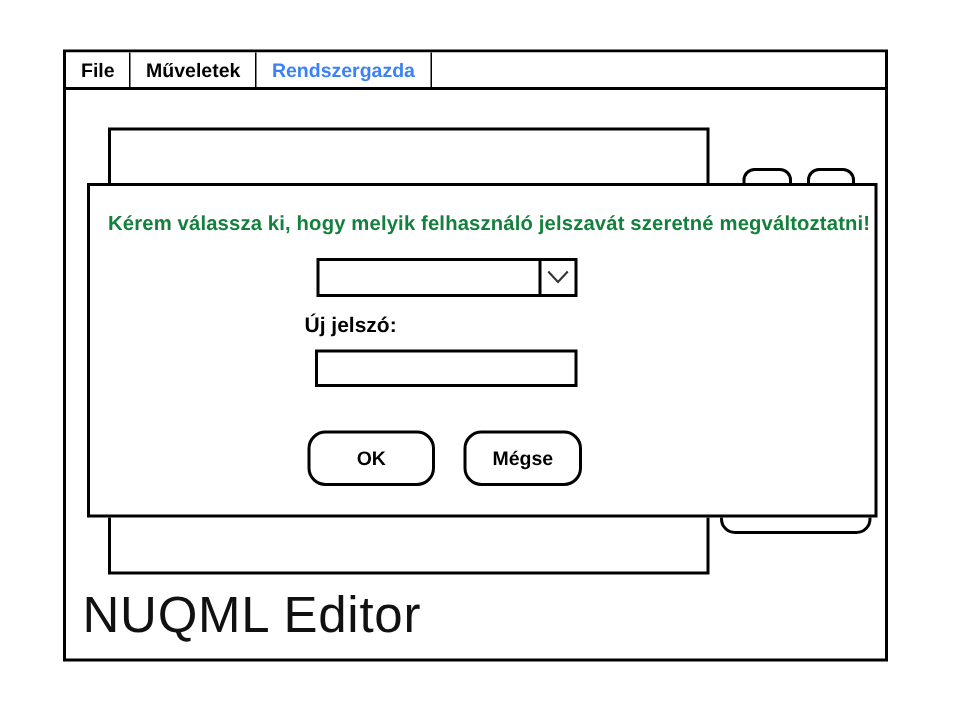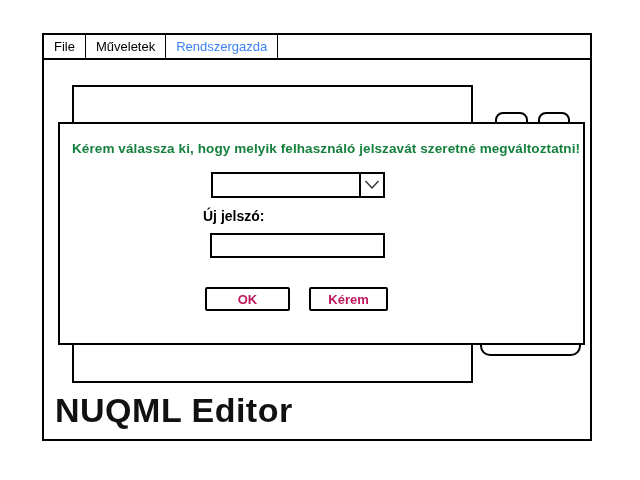--- a/index.html
+++ b/index.html
@@ -23,33 +23,33 @@
   .menubar {
     display: flex;
     align-items: stretch;
     height: 25px;
     border-bottom: 2px solid #000;
     background: #ffffff;
   }
   .menu-item {
     padding: 0 10px;
     font-size: 13px;
-    font-weight: normal;
+    font-weight: bold;
     line-height: 23px;
     color: #000;
     border-right: 1px solid #000;
     white-space: nowrap;
     cursor: default;
   }
   .menu-item.disabled { color: #3b82f6; }
   .app-title {
     position: absolute;
     left: 11px; top: 356px;
     font-size: 34px;
-    font-weight: bold;
+    font-weight: normal;
     color: #111;
     letter-spacing: 0.5px;
     white-space: nowrap;
   }
   
   .bg-rect {
     position: absolute;
     left: 72px; top: 85px;
     width: 401px; height: 298px;
     border: 2px solid #000;
@@ -131,28 +131,28 @@
     border: 2px solid #000;
     background: #ffffff;
     font-family: "Liberation Sans", sans-serif;
     font-size: 13px;
     padding: 0 4px;
     outline: none;
   }
   .btn {
     position: absolute;
     top: 163px;
-    height: 24px;
+    height: 37px;
     border: 2px solid #000;
-    border-radius: 2px;
+    border-radius: 12px;
     background: #ffffff;
     font-family: "Liberation Sans", sans-serif;
     font-size: 13px;
     font-weight: bold;
-    color: #be185d;
+    color: #000000;
     cursor: default;
   }
   .btn.ok { left: 145px; width: 85px; }
   .btn.cancel { left: 249px; width: 79px; }
 </style>
 </head>
 <body>
 
 <div class="screen">
 
@@ -180,16 +180,16 @@
           <polyline points="1.5,1 8,8 14.5,1" fill="none" stroke="#333" stroke-width="1.4"></polyline>
         </svg>
       </span>
     </div>
 
     <div class="dlg-label">Új jelszó:</div>
 
     <input class="textfield" type="text" value="" style="">
 
     <button class="btn ok">OK</button>
-    <button class="btn cancel">Kérem</button>
+    <button class="btn cancel">Mégse</button>
   </div>
 
 </div>
 
 </body></html>

